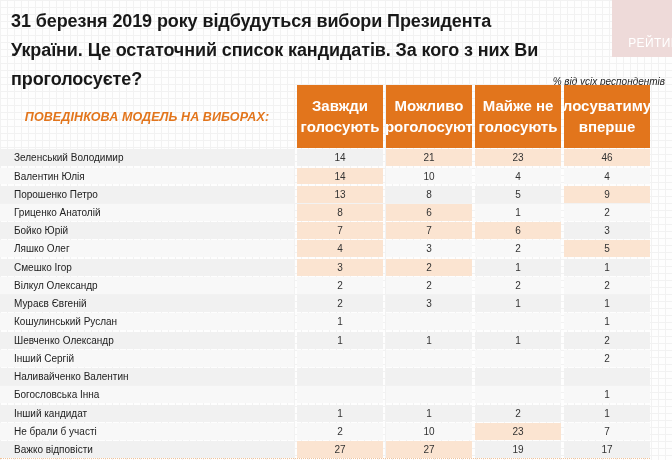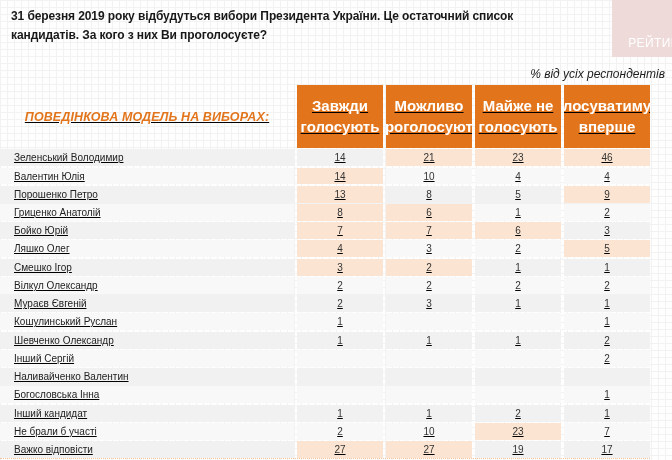--- a/index.html
+++ b/index.html
@@ -14,21 +14,21 @@
     background-image:
       linear-gradient(#f2f2f2 1px, transparent 1px),
       linear-gradient(90deg, #f2f2f2 1px, transparent 1px);
     background-size: 7px 7px;
   }
 
   .title {
     position: absolute;
     left: 11px; top: 7px;
     width: 530px;
-    font-size: 12px;
+    font-size: 18px;
     font-weight: bold;
     line-height: 1.6;
     color: #181818;
     letter-spacing: -0.1px;
   }
 
   .logo {
     position: absolute;
     top: 0; right: 0;
     width: 60px; height: 57px;
@@ -41,38 +41,37 @@
   .logo span {
     color: #ffffff;
     font-weight: normal;
     font-size: 12px;
     letter-spacing: 0.4px;
     margin-left: 31px;
   }
 
   .note {
     position: absolute;
-    top: 67px; right: 7px;
-    font-size: 12px;
+    top: 76px; right: 7px;
+    font-size: 10px;
     font-style: italic;
     color: #1c1c1c;
     text-align: right;
   }
 
   .table {
     position: absolute;
     left: 0; top: 85px;
     width: 650px; height: 374px;
     display: grid;
     grid-template-columns: 294px 1fr 1fr 1fr 1fr;
     grid-template-rows: 63px repeat(17, 1fr);
     column-gap: 3px;
     row-gap: 1.3px;
     border-bottom: 1px dotted #f0c39b;
-    text-decoration: underline;
   }
   .hrow, .row { display: contents; }
 
   .cell { overflow: hidden; }
 
   .hname {
     background: transparent;
     display: flex; align-items: center; justify-content: center;
   }
   .rowhdr {

